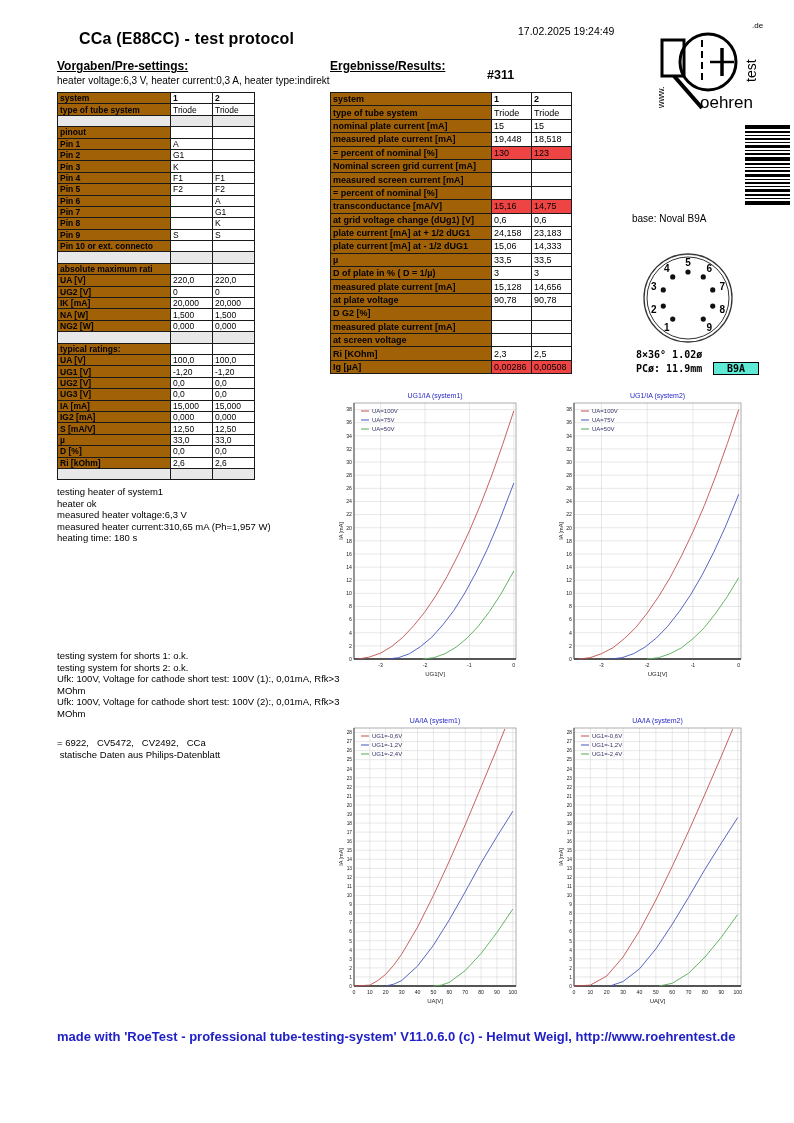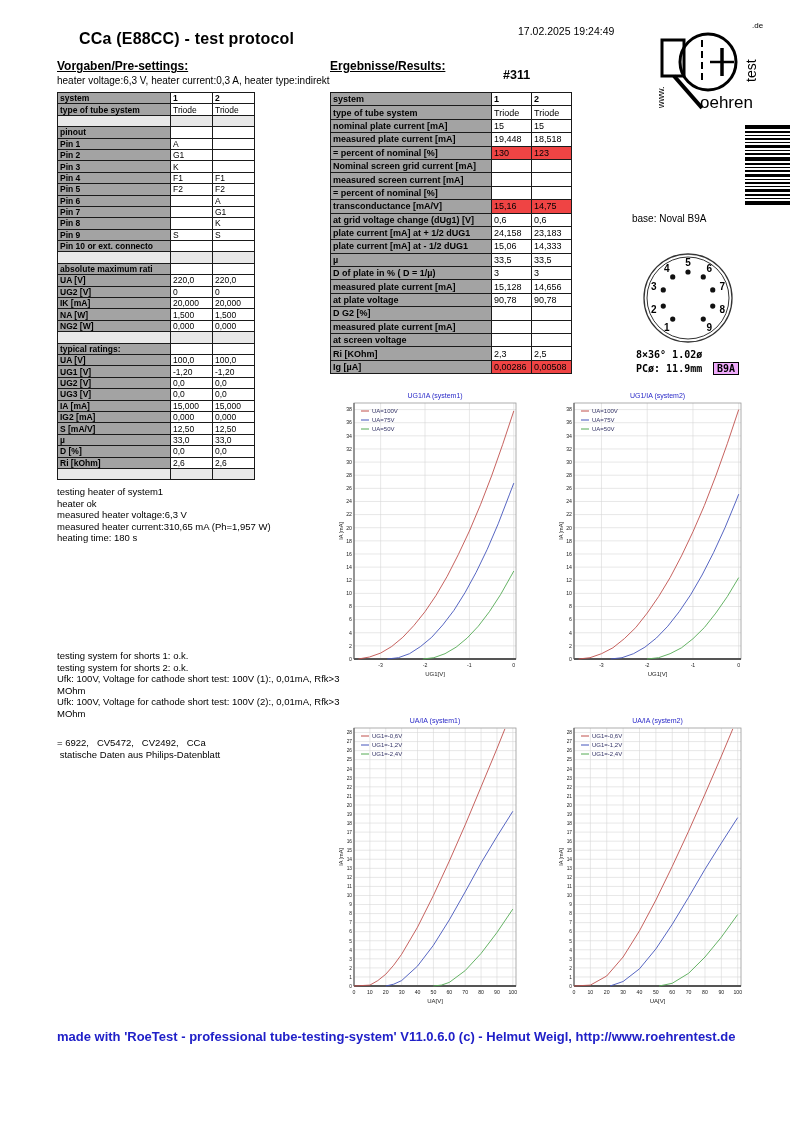--- a/index.html
+++ b/index.html
@@ -3,41 +3,41 @@
 <meta charset="utf-8">
 <style>
   html,body{margin:0;padding:0;background:#fff;}
   .page{position:relative;width:794px;height:1123px;background:#fff;overflow:hidden;
         font-family:"Liberation Sans",sans-serif;color:#000;}
   .abs{position:absolute;}
   .title{left:57px;top:30px;font-size:16px;font-weight:bold;letter-spacing:.2px;margin-left:22px;}
   .datetime{left:518px;top:25px;font-size:10.5px;}
   .sechead{font-weight:bold;text-decoration:underline;font-size:12px;}
   .presline{left:57px;top:75px;font-size:10px;}
-  .serial{left:487px;top:68px;font-size:12.5px;font-weight:bold;margin-left:16px;}
+  .serial{left:487px;top:68px;font-size:12.5px;font-weight:bold;}
   .baselabel{left:632px;top:213px;font-size:10px;}
   table.proto{border-collapse:collapse;table-layout:fixed;position:absolute;border:1.5px solid #1a1a1a;}
   .proto td{border:1px solid #1a1a1a;overflow:hidden;white-space:nowrap;padding:0 2px;}
   .lt{left:57px;top:92px;width:197px;font-size:8.5px;}
   .lt td{height:10.4px;}
   .rt{left:330px;top:92px;width:241px;font-size:9px;}
   .rt td{height:12.4px;}
-  td.lab{background:#a3a3a3;font-weight:bold;}
+  td.lab{background:#a16207;font-weight:bold;}
   td.val{background:#fff;}
   td.sp{background:#e8e8e8;}
   td.hl{background:#ef4444;}
   td.vb{font-weight:bold;}
   .noteblock{left:57px;width:292px;font-size:9.5px;line-height:11.5px;white-space:pre-wrap;}
   .footer{left:57px;top:1029px;width:710px;font-size:13px;font-weight:bold;color:#2020c8;}
   .chartbox{position:absolute;}
   svg{font-family:"Liberation Sans",sans-serif;}
   .socktext{font-family:"DejaVu Sans Mono",monospace;font-weight:bold;font-size:10px;}
   .sockline1{left:636px;top:349px;}
   .sockline2{left:636px;top:363px;}
-  .b9abadge{left:713px;top:362px;border:1.2px solid #000;padding:0 3px;background:#f0abfc;}
+  .b9abadge{left:713px;top:362px;border:1.2px solid #000;padding:0 13px;background:#5eead4;}
 </style>
 </head>
 <body>
 
 <div class="page">
 
   <div class="abs title">CCa (E88CC)  -  test protocol</div>
   <div class="abs datetime">17.02.2025  19:24:49</div>
 
   <svg class="abs" style="left:650px;top:20px;" width="120" height="92" viewBox="0 0 120 92">

